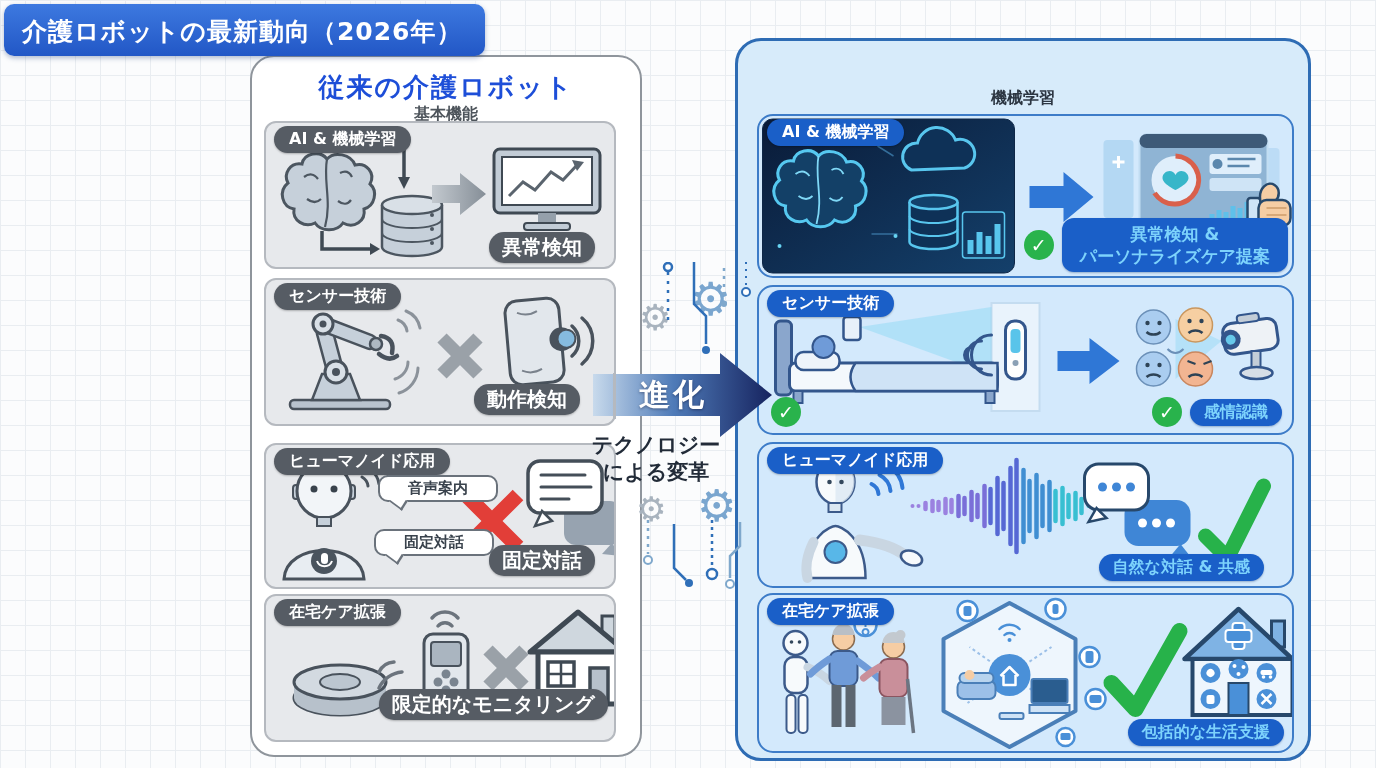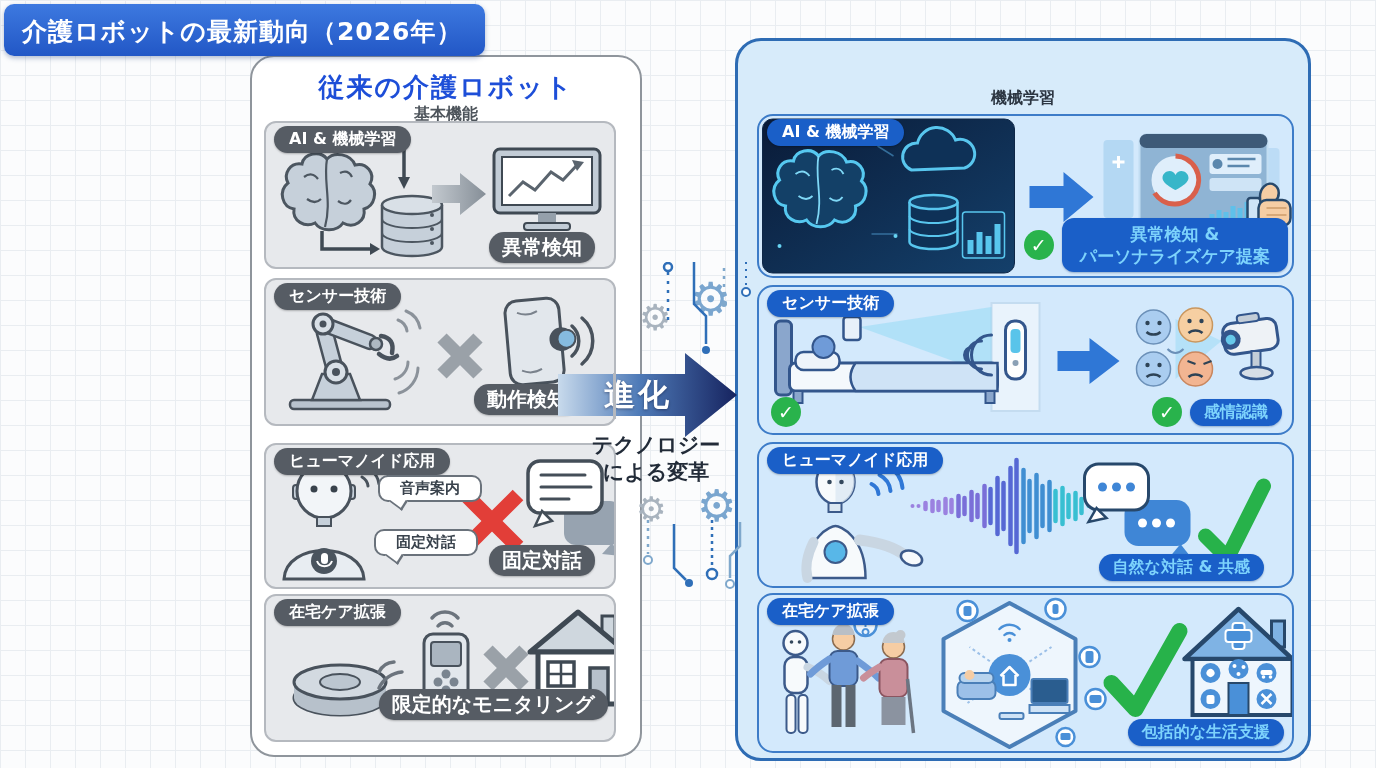--- a/index.html
+++ b/index.html
@@ -22,24 +22,24 @@
   .rcard{position:absolute;left:19px;width:537px;background:#d3e9fc;border:2.5px solid #3d7cc8;border-radius:16px;box-sizing:border-box;}
   .art{position:absolute;left:0;top:0;width:100%;height:100%;}
   .sec-label{position:absolute;top:3px;left:8px;color:#fff;font-weight:bold;font-size:16px;padding:3px 15px;border-radius:16px;white-space:nowrap;z-index:3;box-shadow:0 1px 2px rgba(0,0,0,.25);}
   .sec-label.dark{background:#565c64;}
   .sec-label.blue{background:#1a5fc8;}
   .tag-dark{position:absolute;background:#565c64;color:#fff;font-weight:bold;font-size:20px;padding:2px 13px;border-radius:15px;white-space:nowrap;z-index:3;box-shadow:0 1px 2px rgba(0,0,0,.25);}
   .tag-blue{background:#1a5fc8;color:#7dd3fc;font-weight:bold;font-size:16px;padding:3px 14px;border-radius:17px;white-space:nowrap;box-shadow:0 1px 2px rgba(0,40,100,.3);}
   .tag-blue.big{font-size:17px;border-radius:12px;text-align:center;line-height:1.3;padding:5px 18px;white-space:nowrap;}
   .tagrow{position:absolute;display:flex;align-items:center;gap:8px;z-index:3;}
   .check{width:30px;height:30px;border-radius:50%;background:#29b34c;color:#fff;font-weight:bold;font-size:19px;line-height:30px;text-align:center;display:inline-block;flex:0 0 auto;}
-  .bubble{position:absolute;background:#fff;border:2.5px solid #6a727b;border-radius:10px;color:#3a434d;font-weight:bold;font-size:15px;padding:2px 20px;white-space:nowrap;z-index:3;}
+  .bubble{position:absolute;background:#fff;border:2.5px solid #6a727b;border-radius:10px;color:#3a434d;font-weight:bold;font-size:15px;padding:2px 28px;white-space:nowrap;z-index:3;}
   .bubble:after{content:"";position:absolute;left:12px;bottom:-8px;width:11px;height:11px;background:#fff;border-left:2.5px solid #6a727b;border-bottom:2.5px solid #6a727b;transform:skewX(20deg) rotate(-45deg);}
   .gear{position:absolute;font-weight:bold;z-index:4;line-height:1;}
-  .center-arrow{position:absolute;left:558px;top:350px;width:182px;height:90px;z-index:5;font-family:Liberation Mono, monospace;}
+  .center-arrow{position:absolute;left:593px;top:350px;width:182px;height:90px;z-index:5;font-family:Liberation Mono, monospace;}
   .arrow-label{position:absolute;left:30px;top:24px;width:100px;text-align:center;font-size:31px;font-weight:bold;color:#fff;letter-spacing:3px;text-shadow:0 1px 3px rgba(0,0,30,.4);}
   .seam{position:absolute;left:613px;top:373px;width:3px;height:46px;background:#b5b9bf;z-index:6;}
   .evo-caption{position:absolute;left:576px;top:432px;width:160px;text-align:center;font-size:21px;font-weight:bold;color:#222b38;line-height:1.28;z-index:4;}
 </style>
 </head>
 <body>
 
 <div class="page">
 
   <svg width="0" height="0" style="position:absolute" aria-hidden="true">

